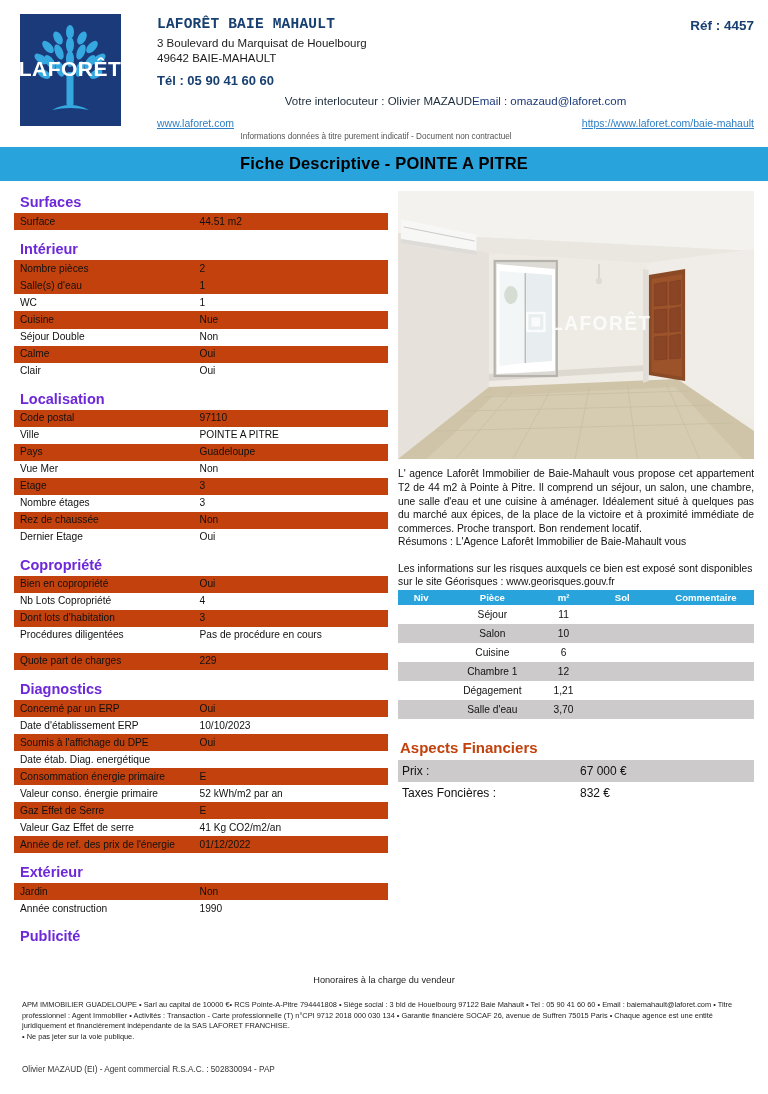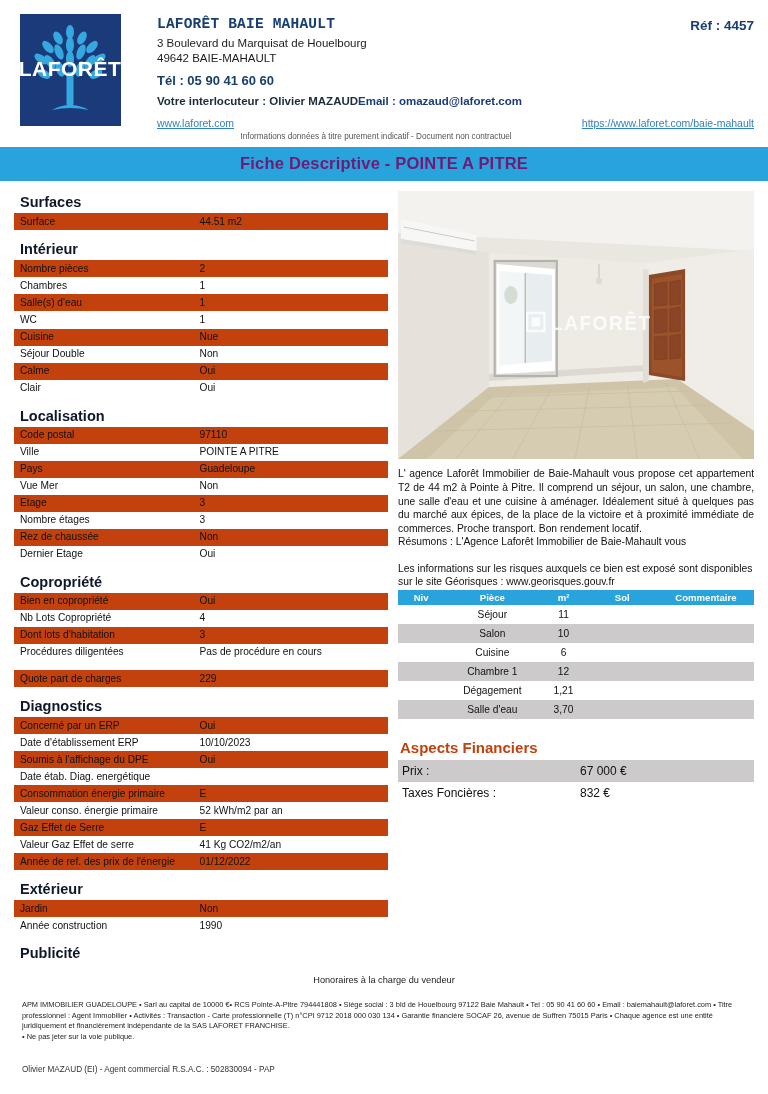--- a/index.html
+++ b/index.html
@@ -22,55 +22,54 @@
   }
   .logo-svg { position:absolute; inset:0; width:100%; height:100%; }
   .header-mid { flex:1 1 auto; padding-left:36px; padding-top:2px; }
   .agency-name {
     font-size:14.5px; font-weight:bold; color:#173f70;
     letter-spacing:.2px; margin-bottom:4px;font-family:Liberation Mono, monospace;
   }
   .addr { font-size:11.5px; color:#1c1c1c; line-height:1.32; }
   .tel { font-size:13px; font-weight:bold; color:#173f70; margin-top:7px; }
   .row-line {
-    display:flex; justify-content:flex-start; align-items:baseline;
+    display:flex; justify-content:center; align-items:baseline;
     margin-top:7px;
-    font-weight:bold;
   }
   .contact { font-size:11.5px; color:#1c2b3a; }
   .email { font-size:11.5px; color:#1b3a7a; }
   .links-row {
     display:flex; justify-content:space-between; align-items:baseline;
     margin-top:10px;
   }
   .link { font-size:10.5px; color:#2f7fc4; text-decoration:underline; }
   .ref {
     font-size:13.5px; font-weight:bold; color:#173f70;
     white-space:nowrap; padding-top:2px;
   }
   .header-right { width:150px; text-align:right; flex:0 0 150px; }
   .disclaimer {
     text-align:center; font-size:8.2px; color:#555;
     padding:3px 16px 0 0;
   }
 
   
   .title-bar {
-    background:#29a3dc; color:#701a75; text-align:center;
+    background:#29a3dc; color:#000000; text-align:center;
     font-size:16.5px; font-weight:bold; letter-spacing:.2px;
     padding:7px 0 8px; margin-top:6px;
   }
 
   
   .cols { display:flex; padding:10px 14px 0 14px; gap:10px; }
   .col-left { width:374px; flex:0 0 374px; }
   .col-right { flex:1 1 auto; }
 
   .sec-title {
-    color:#0f172a; font-size:14.5px; font-weight:bold;
+    color:#6d28d9; font-size:14.5px; font-weight:bold;
     margin:11px 0 3px 6px;
   }
   .sec-title.first { margin-top:3px; }
 
   table.kv { width:100%; border-collapse:collapse; }
   table.kv td {
     font-size:10.2px; color:#111; padding:2.5px 0 2.5px 6px;
     line-height:1.18; vertical-align:top;
   }
   table.kv td.val { width:52%; }
@@ -211,24 +210,20 @@
       </tbody>
         </table>
 
       <div class="sec-title">Intérieur</div>
       <table class="kv">
         <tbody>
             <tr class="alt">
               <td>Nombre pièces</td>
               <td class="val">2</td>
             </tr>
-        <tr>
-              <td>Chambres</td>
-              <td class="val">1</td>
-            </tr>
         <tr class="alt">
               <td>Salle(s) d'eau</td>
               <td class="val">1</td>
             </tr>
         <tr>
               <td>WC</td>
               <td class="val">1</td>
             </tr>
         <tr class="alt">
               <td>Cuisine</td>

